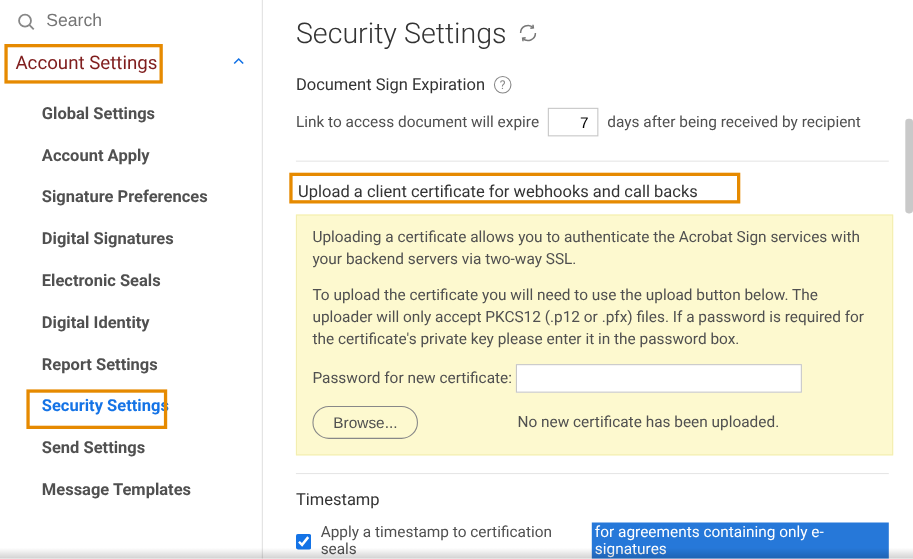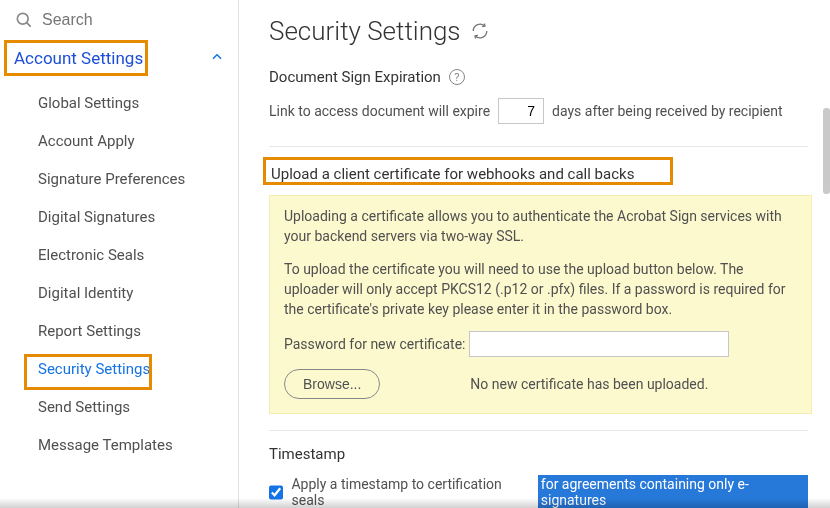--- a/index.html
+++ b/index.html
@@ -36,35 +36,36 @@
     width: 100%;
     background: transparent;
   }
   .nav-section { position: relative; }
   .nav-header {
     display: flex;
     align-items: center;
     justify-content: space-between;
     padding: 10px 14px;
     font-size: 17px;
-    color: #1d4ed8;
+    color: #7f1d1d;
     cursor: pointer;
   }
   .nav-header .chev { color: #1473e6; }
   .orange-box-1 {
     position: absolute;
     left: 4px; top: 2px;
     width: 144px; height: 36px;
     border: 3px solid #e68a00;
     pointer-events: none;
   }
   .nav-items {
     position: relative;
     padding-left: 20px;
     padding-top: 6px;
+    font-weight: bold;
   }
   .nav-item {
     padding: 10px 10px 10px 18px;
     font-size: 15px;
     color: #505050;
     cursor: pointer;
   }
   .nav-item.active { color: #1473e6; }
   .orange-box-2 {
     position: absolute;

